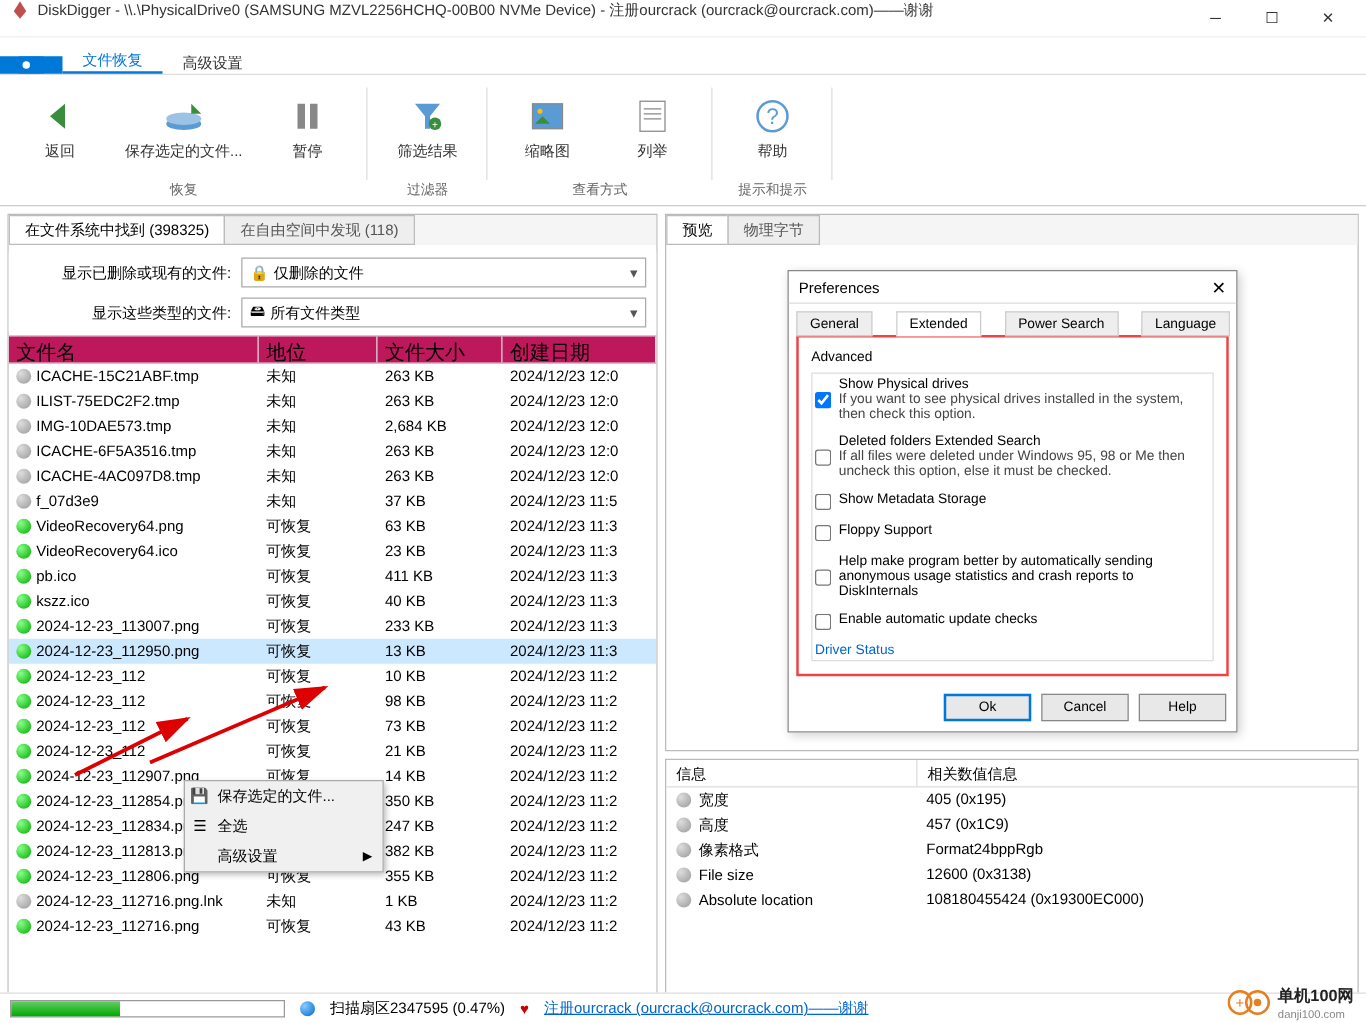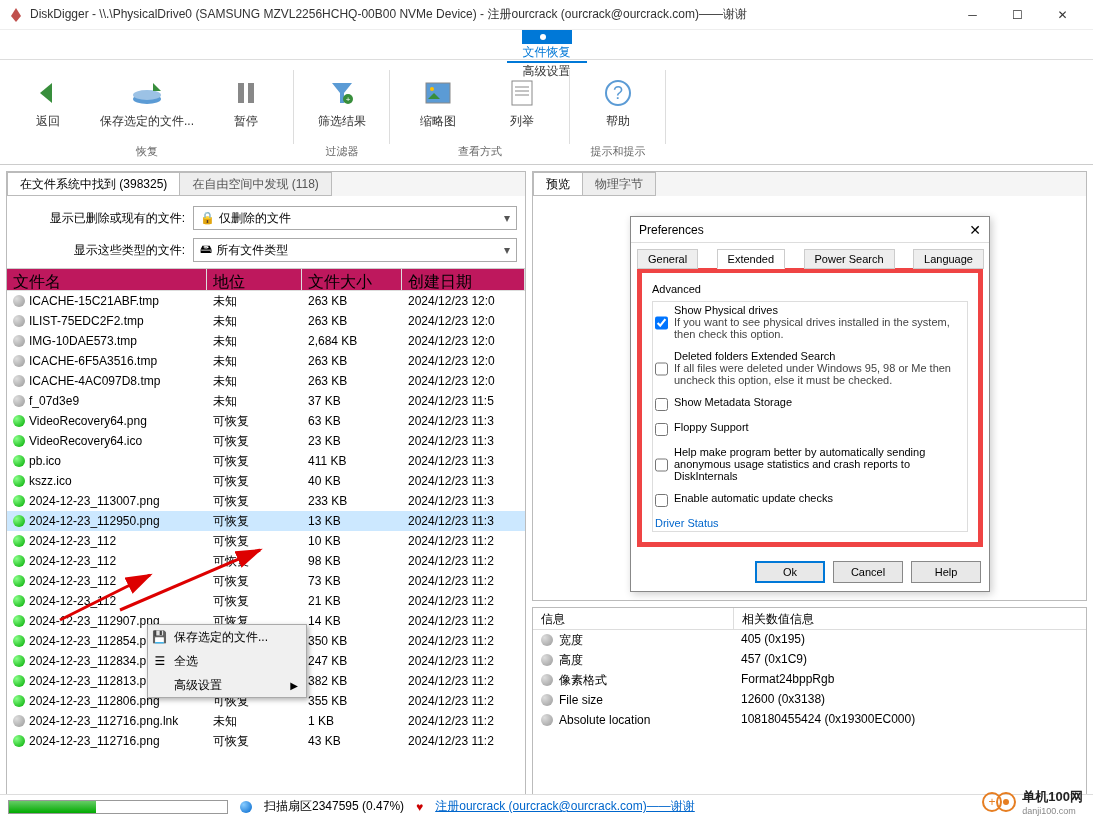--- a/index.html
+++ b/index.html
@@ -1,24 +1,24 @@
 <!DOCTYPE html>
 <html><head>
 <meta charset="utf-8">
 <style>
 * { margin: 0; padding: 0; box-sizing: border-box; font-family: "Microsoft YaHei", "Segoe UI", sans-serif; }
 body { width: 1093px; height: 818px; background: #fff; font-size: 12px; overflow: hidden; position: relative; }
 
-.titlebar { height: 30px; display: flex; align-items: center; padding: 0 8px; background: #fff; border-bottom: 1px solid #eee; }
+.titlebar { height: 30px; display: flex; padding: 0 8px; background: #fff; border-bottom: 1px solid #eee; }
 .titlebar-icon { width: 16px; height: 16px; margin-right: 6px; }
 .titlebar-title { flex: 1; font-size: 12px; color: #333; }
 .titlebar-btns { display: flex; gap: 0; }
 .titlebar-btn { width: 45px; height: 28px; display: flex; align-items: center; justify-content: center; color: #333; cursor: pointer; }
 
-.menubar { height: 30px; display: flex; align-items: center; border-bottom: 1px solid #ddd; flex-direction: column; }
+.menubar { height: 30px; display: flex; align-items: flex-end; border-bottom: 1px solid #ddd; }
 .menu-img { width: 50px; display: flex; align-items: center; justify-content: center; background: #0078d7; }
 .menu-tab { padding: 0 16px; display: flex; align-items: center; cursor: pointer; color: #333; }
 .menu-tab.active { color: #0078d7; border-bottom: 2px solid #0078d7; }
 
 .ribbon { height: 105px; display: flex; border-bottom: 1px solid #ccc; background: #fff; padding: 4px 0 0; }
 .ribbon-group { display: flex; flex-direction: column; padding: 0 8px; position: relative; }
 .ribbon-group::after { content: ""; position: absolute; right: 0; top: 6px; bottom: 20px; width: 1px; background: #ddd; }
 .ribbon-row { display: flex; gap: 4px; height: 78px; }
 .ribbon-btn { width: 80px; display: flex; flex-direction: column; align-items: center; justify-content: center; gap: 4px; cursor: pointer; padding: 4px; }
 .ribbon-icon { width: 32px; height: 32px; display: flex; align-items: center; justify-content: center; font-size: 24px; }
@@ -64,21 +64,21 @@
 .info-row { display: flex; height: 20px; font-size: 12px; }
 .info-td1 { width: 200px; padding: 2px 8px; display: flex; align-items: center; gap: 6px; }
 .info-td2 { flex: 1; padding: 2px 8px; }
 
 .prefs-dialog { position: absolute; left: 630px; top: 216px; width: 360px; background: #fff; border: 1px solid #888; box-shadow: 2px 2px 8px rgba(0,0,0,0.2); z-index: 40; }
 .prefs-title { height: 26px; display: flex; align-items: center; padding: 0 8px; border-bottom: 1px solid #ddd; font-size: 12px; }
 .prefs-close { margin-left: auto; cursor: pointer; font-size: 14px; }
 .prefs-tabs { display: flex; padding: 6px 6px 0; gap: 0; justify-content: space-between; }
 .prefs-tab { padding: 3px 10px; font-size: 11px; border: 1px solid #ccc; background: #eee; cursor: pointer; margin-right: -1px; }
 .prefs-tab.active { background: #fff; border-bottom: 1px solid #fff; }
-.prefs-body { border: 5px solid #ef4444; margin: 0 6px 6px; padding: 10px; margin-top: -1px; font-size: 11px; }
+.prefs-body { border: 2px solid #ef4444; margin: 0 6px 6px; padding: 10px; margin-top: -1px; font-size: 11px; }
 .fieldset-label { font-size: 11px; margin-bottom: 6px; }
 .prefs-item { display: flex; gap: 6px; margin-bottom: 10px; }
 .prefs-item input[type=checkbox] { margin-top: 2px; flex-shrink: 0; }
 .prefs-sub { color: #444; font-size: 11px; }
 .prefs-link { color: #0066cc; cursor: pointer; margin-top: 6px; }
 .prefs-buttons { display: flex; justify-content: flex-end; gap: 8px; padding: 8px; }
 .prefs-btn { width: 70px; height: 22px; border: 1px solid #888; background: #e8e8e8; font-size: 11px; cursor: pointer; }
 .prefs-btn.primary { border: 2px solid #0078d7; }
 
 .statusbar { position: absolute; bottom: 0; left: 0; right: 0; height: 24px; display: flex; align-items: center; padding: 0 8px; gap: 12px; border-top: 1px solid #ddd; background: #fff; font-size: 12px; }

